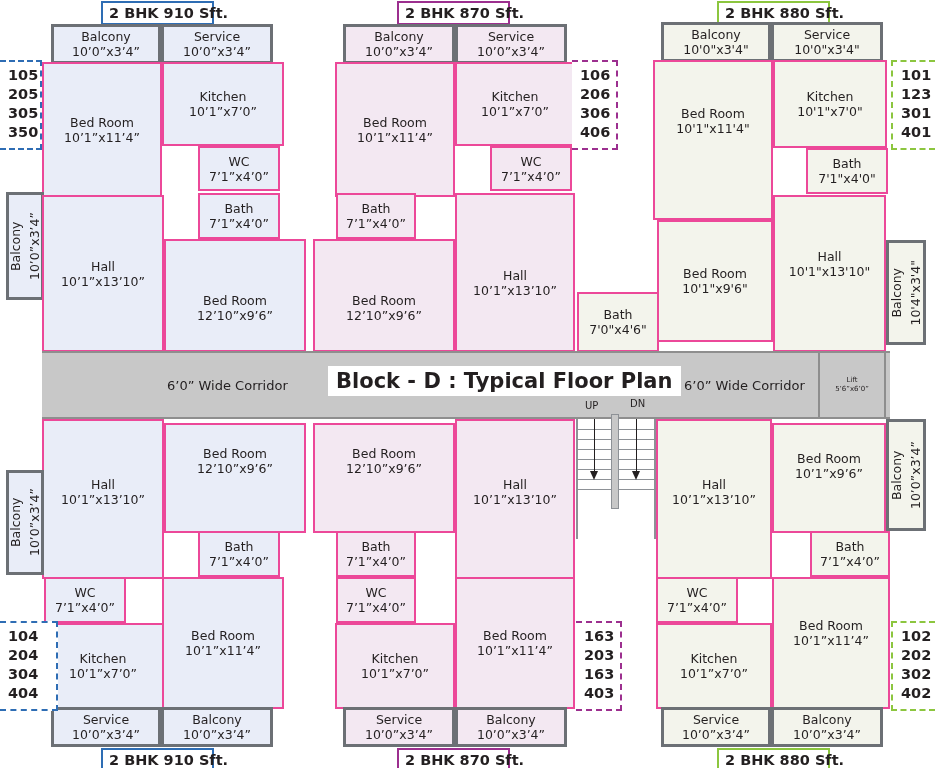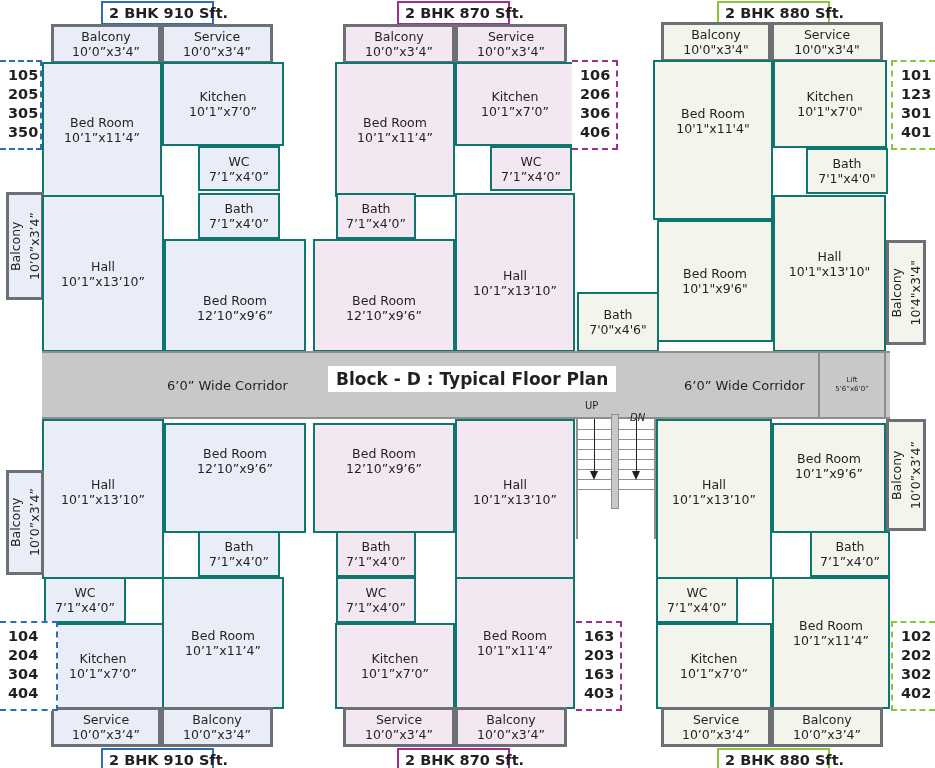--- a/index.html
+++ b/index.html
@@ -1,32 +1,32 @@
 <!DOCTYPE html>
 <html><head>
 <meta charset="utf-8">
 <style>
   * { box-sizing: border-box; margin: 0; padding: 0; }
   html, body { width: 935px; height: 768px; background: #ffffff; overflow: hidden; }
   body { position: relative; font-family: "DejaVu Sans", "Liberation Sans", sans-serif; color: #231f20; }
   .abs { position: absolute; }
-  .room { position: absolute; border: 2px solid #0f766e; display: flex; flex-direction: column; align-items: center; justify-content: center; text-align: center; }
+  .room { position: absolute; border: 2px solid #ec4899; display: flex; flex-direction: column; align-items: center; justify-content: center; text-align: center; }
   .room .nm { font-size: 12.5px; line-height: 15px; white-space: nowrap; }
   .room .dm { font-size: 12.5px; line-height: 15px; white-space: nowrap; }
   .blue { background: #e9edf8; }
   .pink { background: #f3e8f2; }
   .cream { background: #f3f4ec; }
   .outer { border-color: #6c7075; border-width: 3px; }
   .vert { writing-mode: vertical-rl; transform: rotate(180deg); }
   .tag { position: absolute; font-weight: bold; font-size: 14.5px; line-height: 20px; padding: 0 6px; background: #fff; white-space: nowrap; text-align: center; }
   .unitbox { position: absolute; border: 2px dashed; font-weight: bold; font-size: 14.5px; line-height: 19px; padding: 4px 0 0 8px; background: #fff; }
   .unitbox div { height: 19px; }
   .corridor { position: absolute; background: #c8c8c8; border-top: 2px solid #8e8e8e; border-bottom: 2px solid #8e8e8e; }
   .ctext { position: absolute; font-size: 13px; white-space: nowrap; }
-  .title { position: absolute; background: #fff; font-weight: bold; font-size: 17px; padding: 3px 8px; white-space: nowrap; }
+  .title { position: absolute; background: #fff; font-weight: bold; font-size: 21px; padding: 3px 8px; white-space: nowrap; }
   .stairline { position: absolute; height: 1px; background: #8d9196; }
 </style>
 </head>
 <body>
 
 <div class="tag" style="left:101px;top:1px;width:113px;border:2px solid #2e6db4;">2 BHK 910 Sft.</div>
 <div class="tag" style="left:397px;top:1px;width:113px;border:2px solid #9c2f8f;">2 BHK 870 Sft.</div>
 <div class="tag" style="left:717px;top:1px;width:113px;border:2px solid #8cc63f;">2 BHK 880 Sft.</div>
 
 <div>
@@ -182,21 +182,21 @@
   <div class="stairline" style="left:0;top:50px;width:76px;"></div>
   <div class="stairline" style="left:0;top:60px;width:76px;"></div>
   <div class="stairline" style="left:0;top:70px;width:76px;"></div>
   <div class="abs" style="left:33px;top:-5px;width:8px;height:95px;background:#c8c8c8;border:1px solid #8d9196;"></div>
   <div class="abs" style="left:16px;top:0;width:1px;height:55px;background:#231f20;"></div>
   <div class="abs" style="left:12px;top:52px;width:0;height:0;border-left:4px solid transparent;border-right:4px solid transparent;border-top:9px solid #231f20;"></div>
   <div class="abs" style="left:58px;top:0;width:1px;height:55px;background:#231f20;"></div>
   <div class="abs" style="left:54px;top:52px;width:0;height:0;border-left:4px solid transparent;border-right:4px solid transparent;border-top:9px solid #231f20;"></div>
 </div>
 <div class="abs" style="left:585px;top:400px;font-size:10px;">UP</div>
-<div class="abs" style="left:630px;top:412px;font-size:10px;font-style:italic;">DN</div>
+<div class="abs" style="left:630px;top:398px;font-size:10px;">DN</div>
 
 <div>
   <div class="room blue" style="left:42px;top:419px;width:122px;height:160px;padding-bottom:15px;">
     <span class="nm">Hall</span>
     <span class="dm">10’1”x13’10”</span>
   </div>
   <div class="room blue" style="left:164px;top:423px;width:142px;height:110px;padding-bottom:35px;">
     <span class="nm">Bed Room</span>
     <span class="dm">12’10”x9’6”</span>
   </div>

